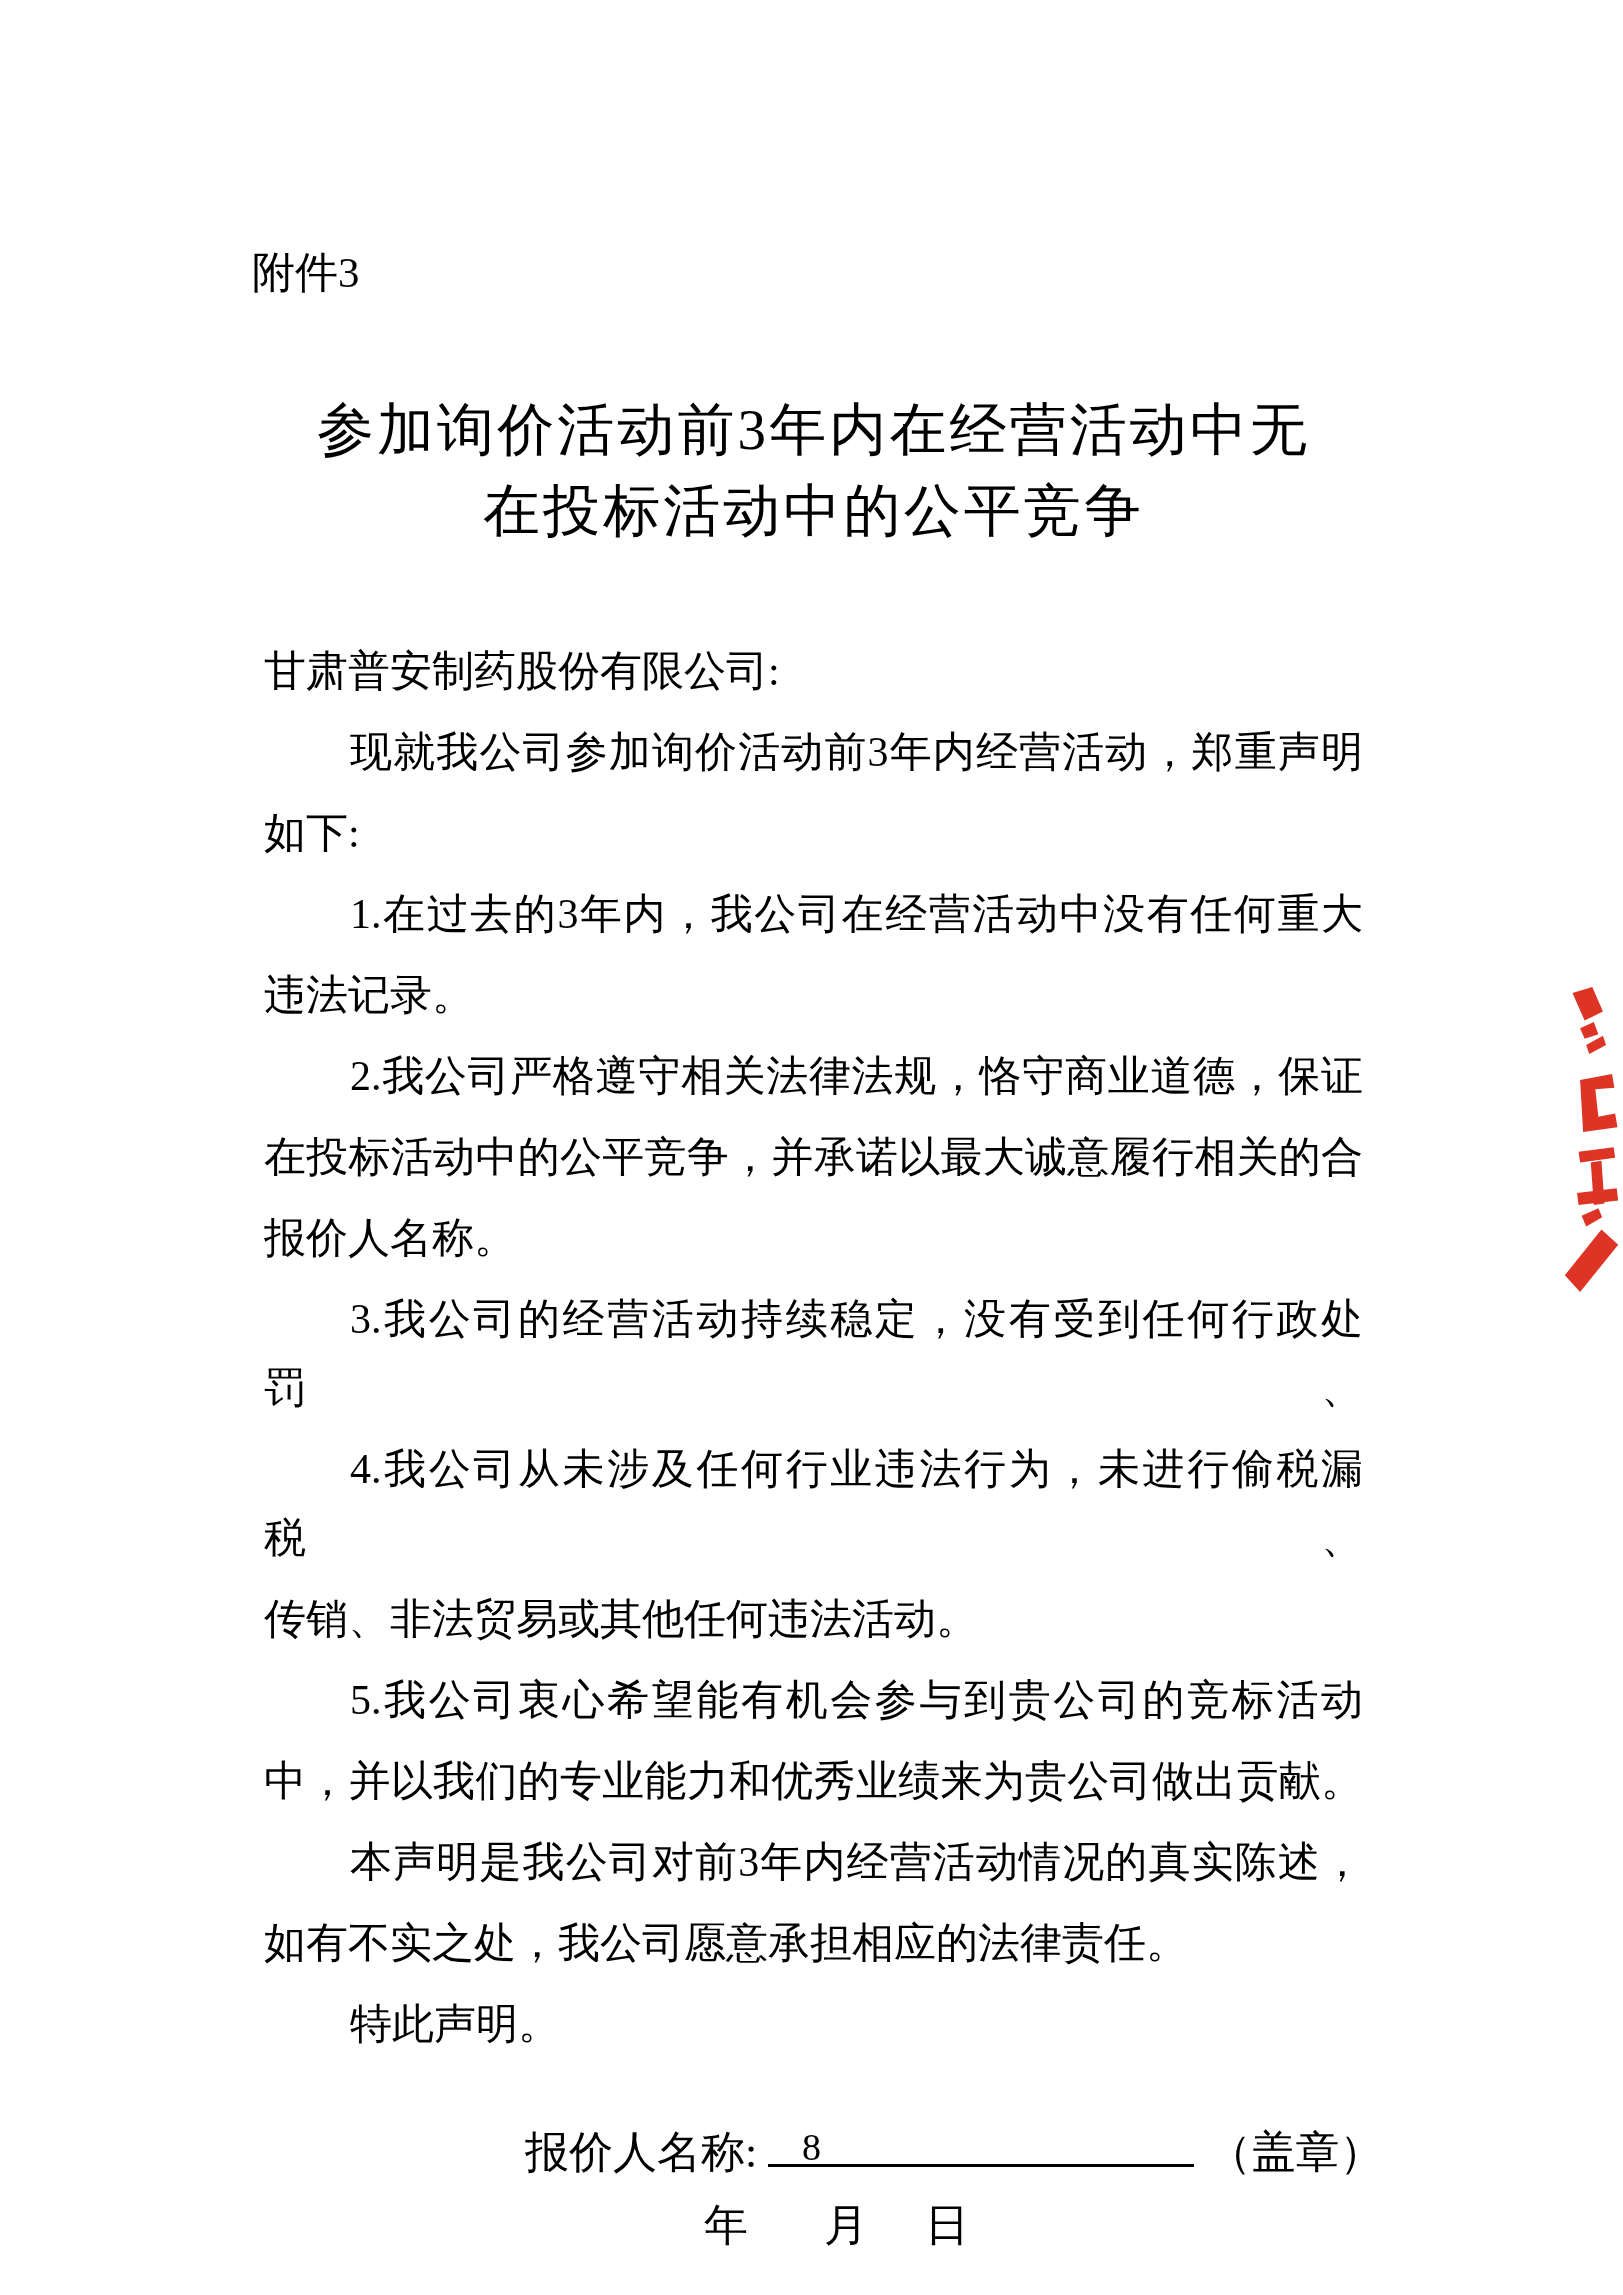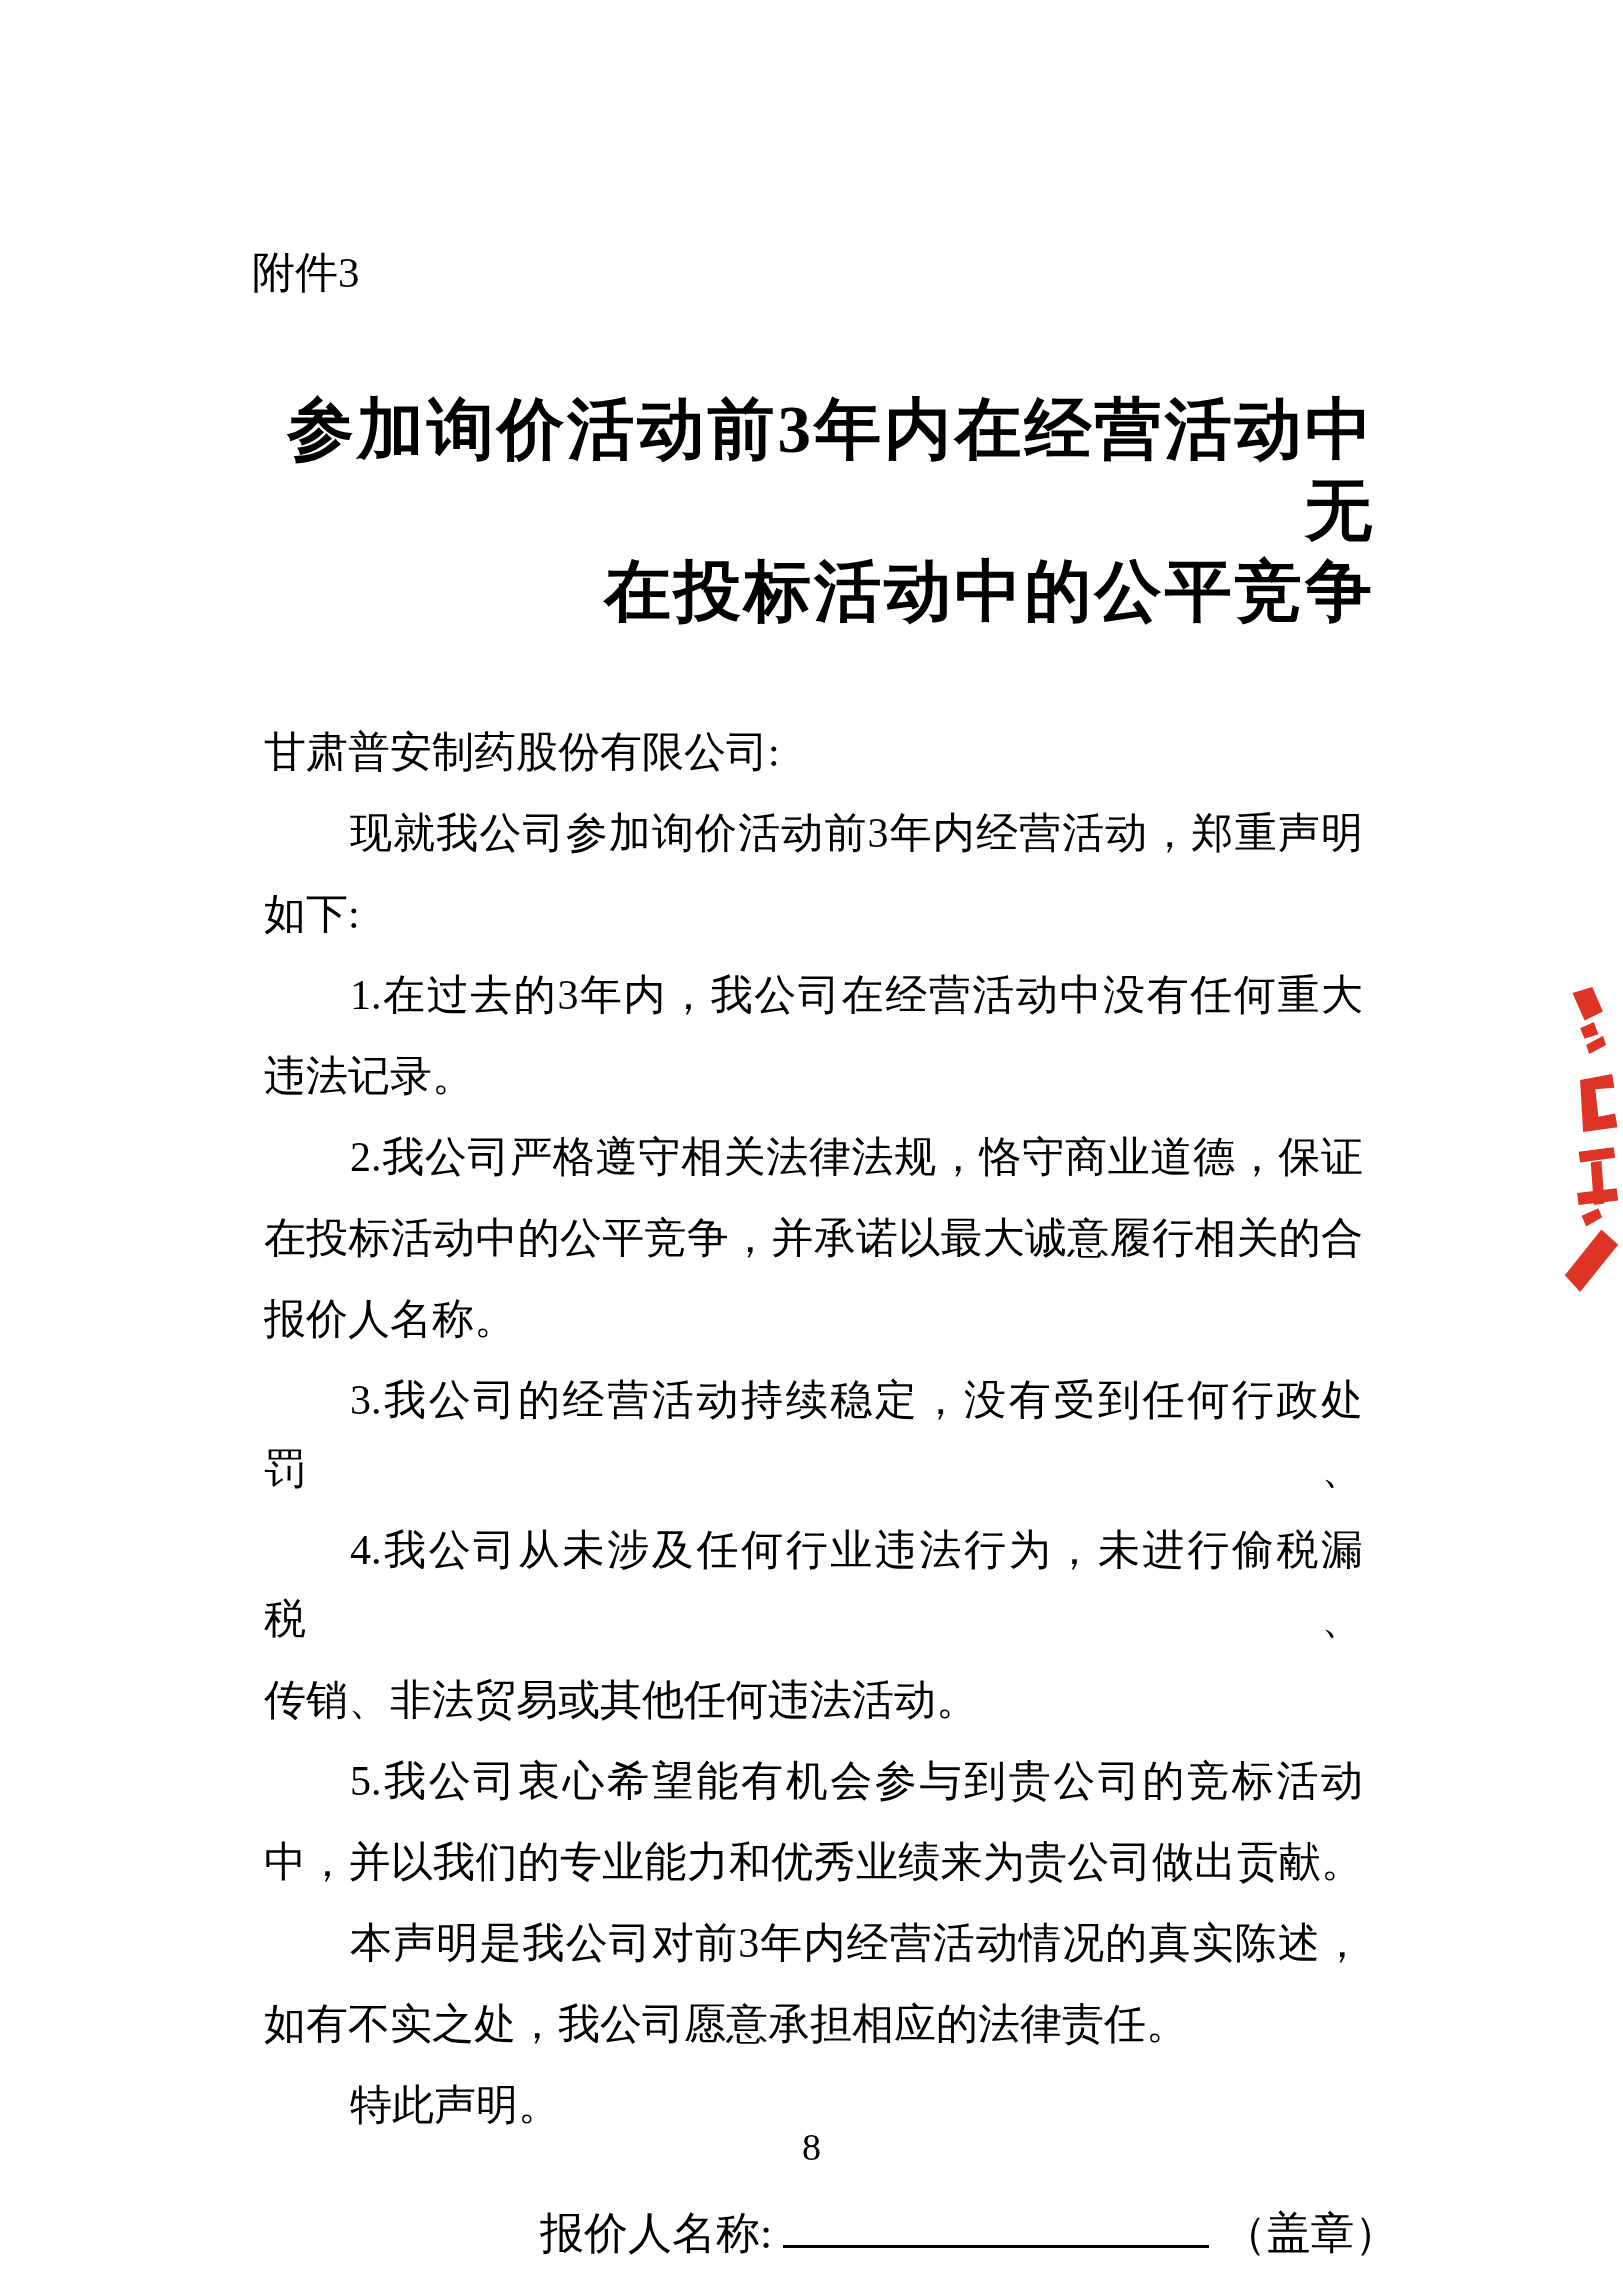--- a/index.html
+++ b/index.html
@@ -8,32 +8,32 @@
     width:1623px;height:2295px;
     background:#ffffff;
     overflow:hidden;
     color:#000000;
     font-family:"Liberation Serif","DejaVu Serif",serif;
   }
   .content{position:absolute;left:252px;top:0;width:1123px;}
   .attachment{margin-top:249px;font-size:43px;line-height:47px;}
   .doc-title{
     margin-top:93px;
-    text-align:right;
-    font-weight:700;
-    font-size:67px;
+    text-align:center;
+    font-weight:400;
+    font-size:57px;
     line-height:81px;
     letter-spacing:3.1px;
   }
   .body-text{margin-top:86px;font-size:42px;line-height:69px;}
   .body-text p{margin:12px;text-align:left;}
   .body-text p.indent{text-indent:86px;}
   .body-text p.just{text-align:justify;text-align-last:justify;}
   .sig{margin-top:57px;margin-left:273px;font-size:44px;line-height:73px;white-space:nowrap;}
-  .sig-row{margin:15px;}
+  .sig-row{margin:0;}
   .u1{display:inline-block;width:426px;height:0;border-bottom:3.8px solid #000;margin:0 13.7px 0 10.7px;}
   .u2{display:inline-block;width:115px;height:0;border-bottom:3.8px solid #000;margin:0 3.1px 0 6.1px;}
   .dateline{padding-left:179px;}
   .dy{display:inline-block;margin-right:76px;}
   .dm{display:inline-block;margin-right:57px;}
   .dd{display:inline-block;}
   .pagenum{position:absolute;left:0;top:2124px;width:100%;text-align:center;font-size:38px;line-height:46px;}
   .stamp{position:absolute;right:0;top:987px;width:66px;height:305px;}
 </style>
 </head>

